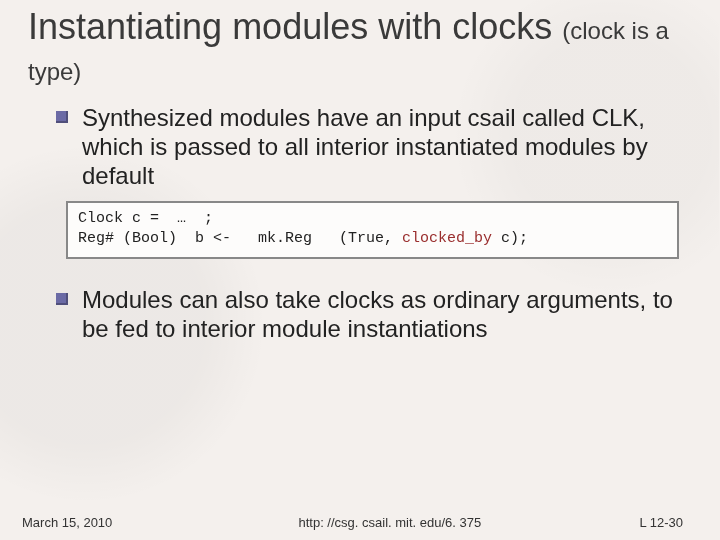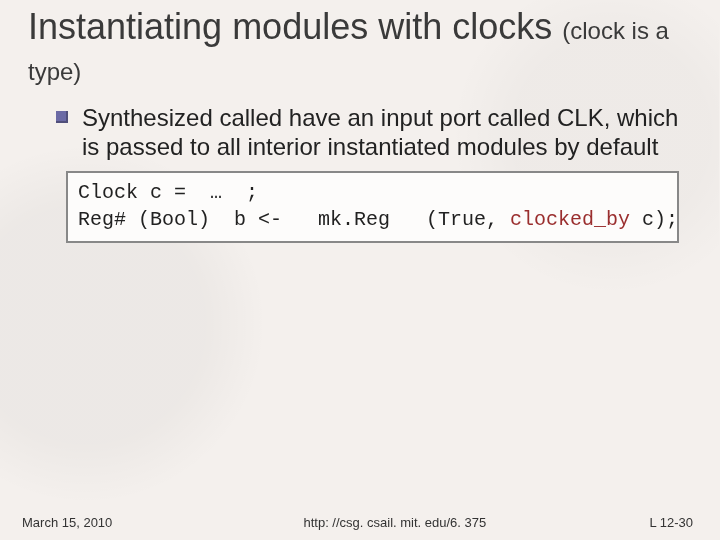--- a/index.html
+++ b/index.html
@@ -58,31 +58,31 @@
     height: 12px;
     background: #6b6aa5;
     box-shadow: inset -2px -2px 0 rgba(0,0,0,0.25);
   }
   .codebox {
     border: 2px solid #888;
     background: #fdfcfb;
     margin: 10px 12px 24px 38px;
     padding: 6px 10px 8px 10px;
     font-family: "Courier New", Courier, monospace;
-    font-size: 20px;
+    font-size: 15px;
     line-height: 1.35;
     color: #222;
     white-space: pre;
     overflow: hidden;
   }
   .codebox .kw { color: #9a2e2e; }
   .footer {
     position: absolute;
     left: 0;
-    right: 4px;
+    right: 14px;
     bottom: 10px;
     padding: 0 22px;
     font-size: 13px;
     color: #333;
     font-family: Verdana, Geneva, sans-serif;
     display: flex;
     align-items: baseline;
     gap: 47px;
   }
   .footer .center { flex: 1; text-align: center; margin-left: 28px; }
@@ -93,29 +93,34 @@
 
 <div class="slide">
 
   <h1 class="title">
     <span>Instantiating modules with clocks</span>
     <span class="sub">(clock is a type)</span>
   </h1>
 
   <ul class="body">
     <li>
-      <span>Synthesized called have an input port called CLK, which is passed to all interior instantiated modules by default</span>
+      <span>Synthesized modules have an input csail called CLK, which is passed to all interior instantiated modules by default</span>
     </li>
   </ul>
 
   <div class="codebox"><span>Clock c =  …  ;</span>
 <span>Reg# (Bool)  b &lt;-   mk.Reg   (True, </span><span class="kw">clocked_by</span><span> c);</span></div>
 
   <div class="spacer-after-code"></div>
 
+  <ul class="body">
+    <li>
+      <span>Modules can also take clocks as ordinary arguments, to be fed to interior module instantiations</span>
+    </li>
+  </ul>
 
   <div class="footer">
     <span>March 15, 2010</span>
     <span class="center">http: //csg. csail. mit. edu/6. 375</span>
     <span>L 12-30</span>
   </div>
 
 </div>
 
 </body></html>

